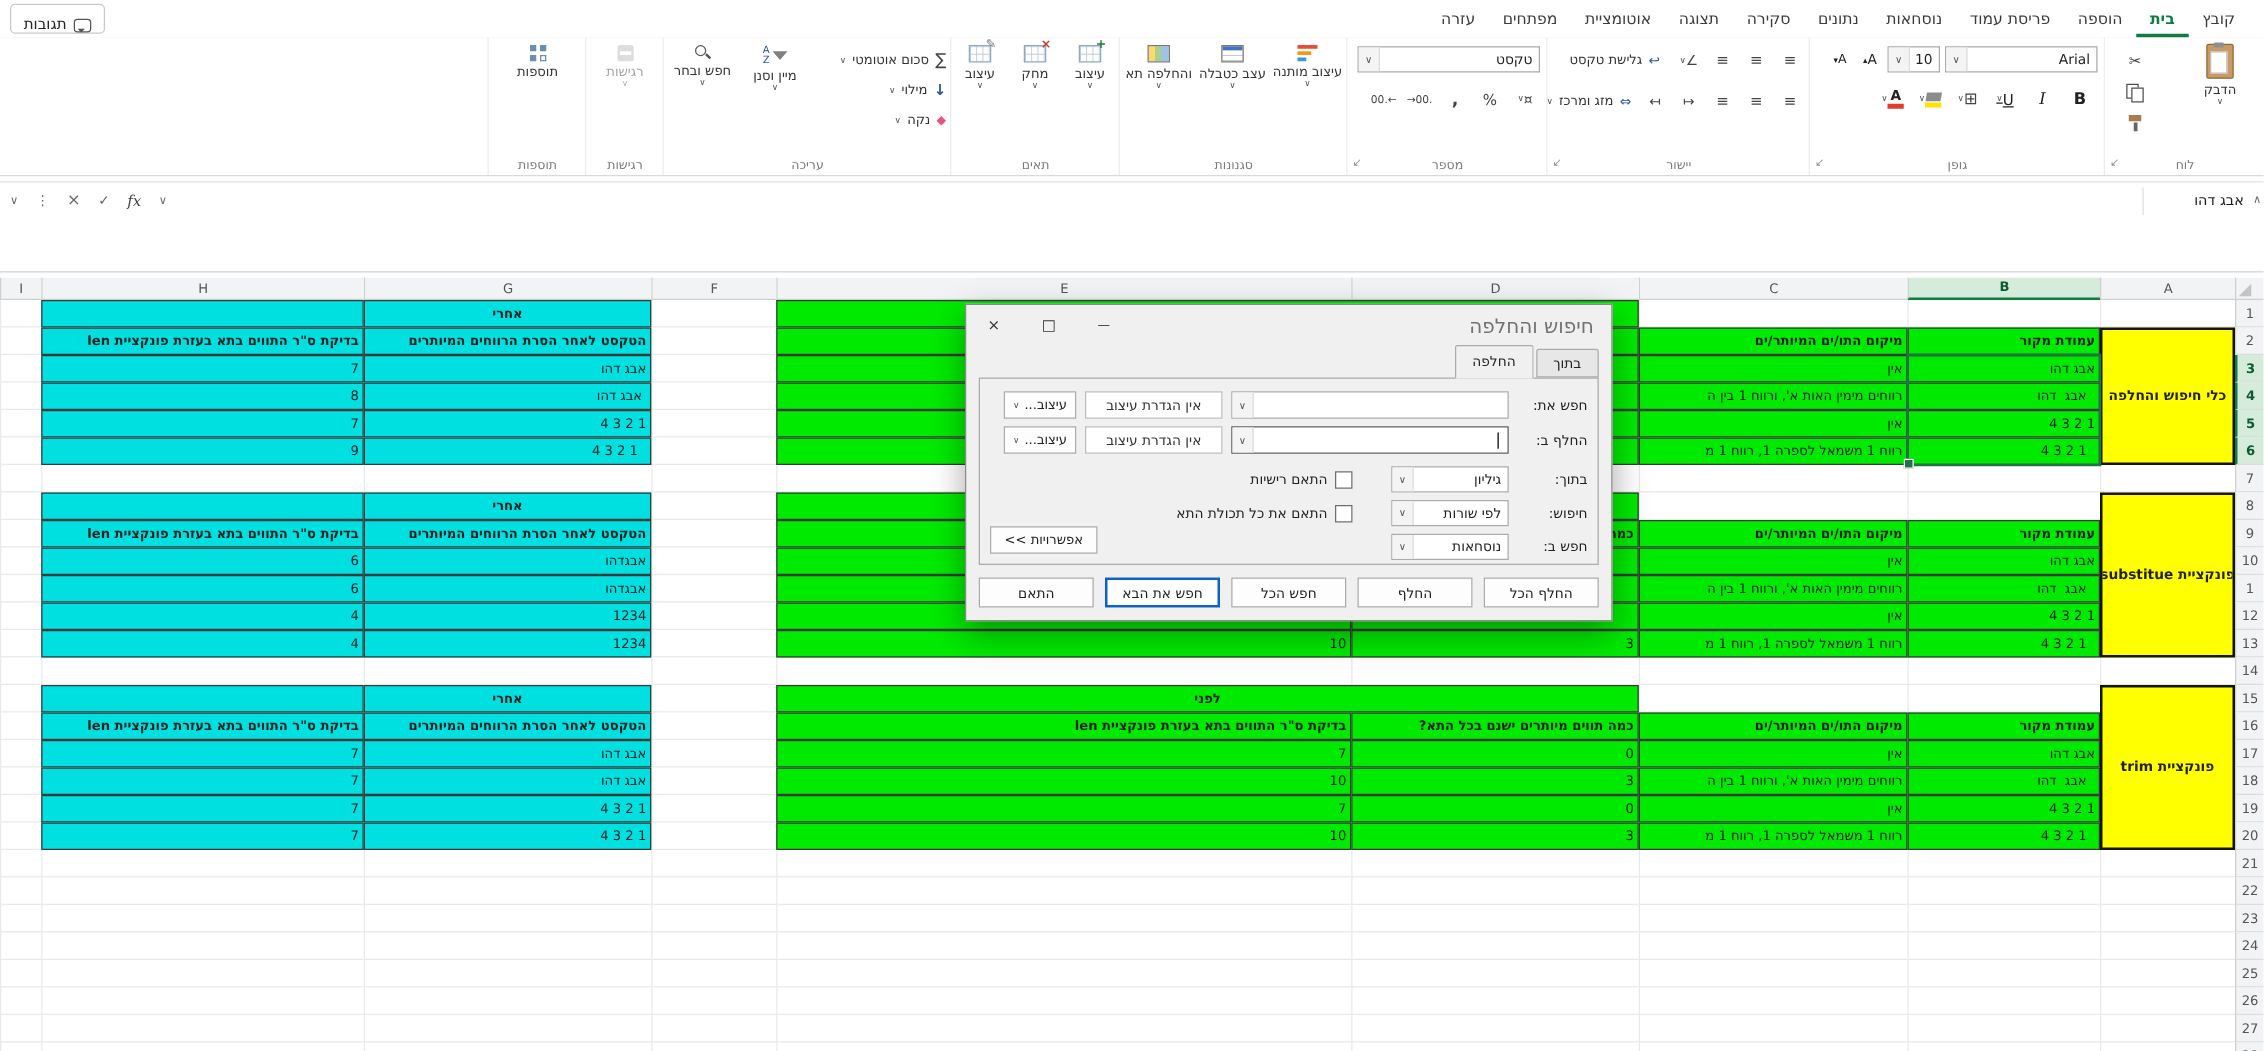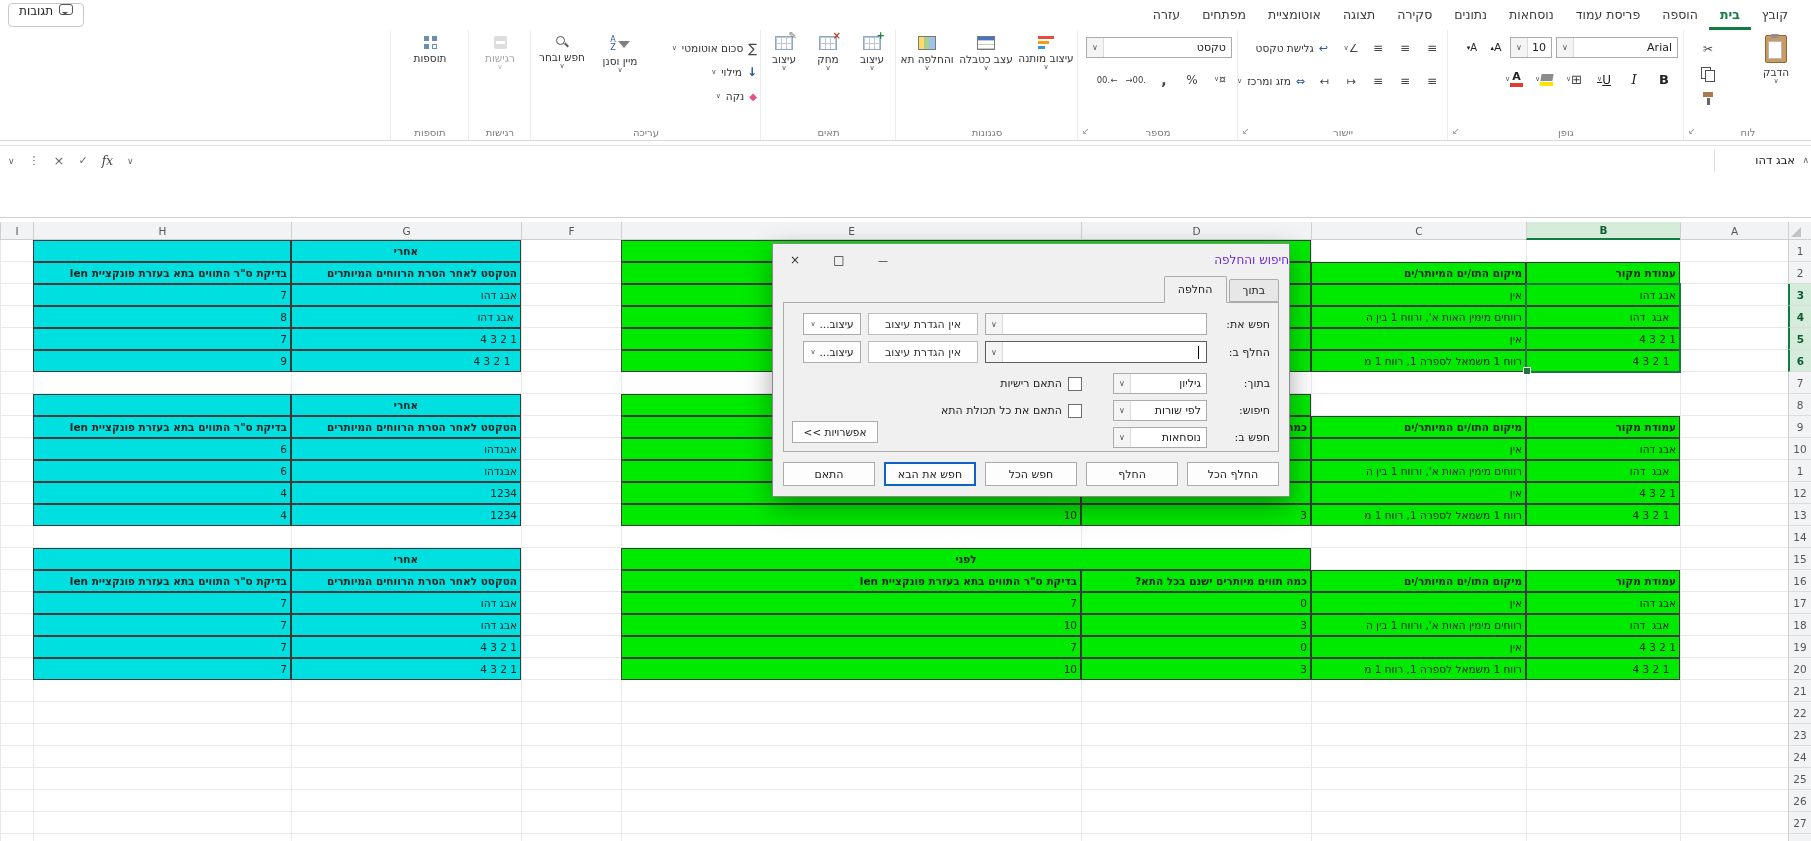--- a/index.html
+++ b/index.html
@@ -6,21 +6,21 @@
   body{width:1811px;height:841px;position:relative;overflow:hidden;background:#fff;
        font-family:"DejaVu Sans","Liberation Sans",sans-serif;color:#222}
   .nosel{cursor:default;user-select:none}
 
   
   #tabbar{position:absolute;top:0;left:0;right:0;height:30px;background:#fff;border-bottom:1px solid #e6e6e6}
   #tabs{position:absolute;top:0;right:0;height:30px;display:flex;direction:rtl;padding-right:12px}
   .rtab{padding:7px 11px 4px 11px;font-size:12.5px;color:#3b3b3b;border-bottom:3px solid transparent;white-space:nowrap}
   .rtab.active{font-weight:700;color:#107C41;border-bottom-color:#107C41}
   #comments-btn{position:absolute;left:8px;top:3px;height:22px;border:1px solid #c9c9c9;border-radius:4px;
-    display:flex;align-items:flex-start;gap:6px;padding:0 10px;font-size:12px;direction:rtl;background:#fff}
+    display:flex;align-items:flex-end;gap:6px;padding:0 10px;font-size:12px;direction:rtl;background:#fff}
   .ic-bubble{width:12px;height:9px;border:1px solid #555;border-radius:3px;position:relative;display:inline-block}
   .ic-bubble::after{content:"";position:absolute;left:2px;bottom:-4px;border:3px solid transparent;border-top-color:#555}
 
   
   #ribbon{position:absolute;top:30px;left:0;right:0;height:110px;background:#fff;border-bottom:1px solid #d9d9d9}
   .grp{position:absolute;top:0;height:110px;border-left:1px solid #ececec}
   .grp-label{position:absolute;bottom:2px;left:0;right:0;text-align:center;font-size:10px;color:#7a7a7a;white-space:nowrap}
   .launcher{position:absolute;left:4px;bottom:4px;font-size:9px;color:#8f8f8f}
   .dd{display:flex;direction:rtl;justify-content:space-between;align-items:center;background:#fff;
       border:1px solid #ababab;height:21px;font-size:11px;padding-right:5px;box-sizing:border-box;white-space:nowrap}
@@ -91,21 +91,21 @@
   .bg-y{background:#ffff00;border:2px solid #141414;font-size:11px}
   .ctr{justify-content:center}
   .bld{font-weight:700}
   .selbox{border:2px solid #217346;z-index:5;position:relative;pointer-events:none;margin:-1px}
   .selbox .fh{position:absolute;left:-4px;bottom:-4px;width:6px;height:6px;background:#217346;border:1px solid #fff}
 
   
   #dlg{position:absolute;left:772px;top:243px;width:518px;height:254px;background:#f0f0f0;border:1px solid #8a8a8a;
       box-shadow:0 10px 26px rgba(0,0,0,.35);direction:rtl;z-index:50;font-size:11px;box-sizing:border-box}
   .dlg-title{height:32px;display:flex;align-items:center}
-  .dlg-title .t{flex:1;font-size:12px;color:#6d28d9}
+  .dlg-title .t{flex:1;padding-right:14px;font-size:16px;color:#737373}
   .wctl{direction:ltr;display:flex;height:100%}
   .wctl span{width:44px;display:flex;align-items:center;justify-content:center;font-size:12px;color:#333}
   .tabrow{display:flex;padding:0 10px;position:relative;z-index:2}
   .dtab{padding:4px 13px;border:1px solid #ababab;background:#e7e7e7;margin-left:2px;margin-top:3px;
       border-radius:2px 2px 0 0;border-bottom:1px solid #ababab}
   .dtab.active{background:#f0f0f0;margin-top:0;padding-top:6px;border-bottom:1px solid #f0f0f0;margin-bottom:-1px}
   .dpanel{border:1px solid #ababab;margin:0 10px;background:#f0f0f0;position:relative;padding:10px 8px;height:150px;box-sizing:border-box}
   .frow{display:flex;align-items:center;margin-bottom:6px;gap:7px}
   .flabel{width:56px;flex:none;white-space:nowrap}
   .combo{width:222px;height:22px}
@@ -649,20 +649,21 @@
     <div class="cell" style="grid-area: 29 / 4;"></div>
     <div class="cell" style="grid-area: 29 / 5;"></div>
     <div class="cell" style="grid-area: 29 / 6;"></div>
     <div class="cell" style="grid-area: 29 / 7;"></div>
     <div class="cell" style="grid-area: 29 / 8;"></div>
     <div class="cell" style="grid-area: 29 / 9;"></div>
     <div class="cell" style="grid-area: 29 / 10;"></div>
     <div class="cell ct bg-c" style="grid-area: 2 / 9;"></div>
     <div class="cell ct bg-c ctr bld" style="grid-area: 2 / 8;">אחרי</div>
     <div class="cell ct bg-g ctr bld" style="grid-area: 2 / 5 / auto / span 2;">לפני</div>
+    <div class="cell ct bg-y ctr bld" style="grid-area: 3 / 2 / span 5;">כלי חיפוש והחלפה</div>
     <div class="cell ct bg-g bld" style="grid-area: 3 / 3;">עמודת מקור</div>
     <div class="cell ct bg-g bld" style="grid-area: 3 / 4;">מיקום התו/ים המיותר/ים</div>
     <div class="cell ct bg-g" style="grid-area: 3 / 5;"></div>
     <div class="cell ct bg-g bld" style="grid-area: 3 / 6;">בדיקת ס"ר התווים בתא בעזרת פונקציית len</div>
     <div class="cell ct bg-c bld" style="grid-area: 3 / 8;">הטקסט לאחר הסרת הרווחים המיותרים</div>
     <div class="cell ct bg-c bld" style="grid-area: 3 / 9;">בדיקת ס"ר התווים בתא בעזרת פונקציית len</div>
     <div class="cell ct bg-g" style="grid-area: 4 / 3;">אבג דהו</div>
     <div class="cell ct bg-g" style="grid-area: 4 / 4;">אין</div>
     <div class="cell ct bg-g" style="grid-area: 4 / 5;"></div>
     <div class="cell ct bg-g" style="grid-area: 4 / 6;"></div>
@@ -682,20 +683,21 @@
     <div class="cell ct bg-c" style="grid-area: 6 / 9;">7</div>
     <div class="cell ct bg-g" style="grid-area: 7 / 3;">  1 2 3 4</div>
     <div class="cell ct bg-g" style="grid-area: 7 / 4;">רווח 1 משמאל לספרה 1, רווח 1 מ</div>
     <div class="cell ct bg-g" style="grid-area: 7 / 5;"></div>
     <div class="cell ct bg-g" style="grid-area: 7 / 6;"></div>
     <div class="cell ct bg-c" style="grid-area: 7 / 8;">  1 2 3 4</div>
     <div class="cell ct bg-c" style="grid-area: 7 / 9;">9</div>
     <div class="cell ct bg-c" style="grid-area: 9 / 9;"></div>
     <div class="cell ct bg-c ctr bld" style="grid-area: 9 / 8;">אחרי</div>
     <div class="cell ct bg-g ctr bld" style="grid-area: 9 / 5 / auto / span 2;">לפני</div>
+    <div class="cell ct bg-y ctr bld" style="grid-area: 9 / 2 / span 6;">פונקציית substitue</div>
     <div class="cell ct bg-g bld" style="grid-area: 10 / 3;">עמודת מקור</div>
     <div class="cell ct bg-g bld" style="grid-area: 10 / 4;">מיקום התו/ים המיותר/ים</div>
     <div class="cell ct bg-g bld" style="grid-area: 10 / 5;">כמה תווים מיותרים ישנם בכל התא?</div>
     <div class="cell ct bg-g bld" style="grid-area: 10 / 6;">בדיקת ס"ר התווים בתא בעזרת פונקציית len</div>
     <div class="cell ct bg-c bld" style="grid-area: 10 / 8;">הטקסט לאחר הסרת הרווחים המיותרים</div>
     <div class="cell ct bg-c bld" style="grid-area: 10 / 9;">בדיקת ס"ר התווים בתא בעזרת פונקציית len</div>
     <div class="cell ct bg-g" style="grid-area: 11 / 3;">אבג דהו</div>
     <div class="cell ct bg-g" style="grid-area: 11 / 4;">אין</div>
     <div class="cell ct bg-g" style="grid-area: 11 / 5;"></div>
     <div class="cell ct bg-g" style="grid-area: 11 / 6;"></div>
@@ -715,20 +717,21 @@
     <div class="cell ct bg-c" style="grid-area: 13 / 9;">4</div>
     <div class="cell ct bg-g" style="grid-area: 14 / 3;">  1 2 3 4</div>
     <div class="cell ct bg-g" style="grid-area: 14 / 4;">רווח 1 משמאל לספרה 1, רווח 1 מ</div>
     <div class="cell ct bg-g" style="grid-area: 14 / 5;">3</div>
     <div class="cell ct bg-g" style="grid-area: 14 / 6;">10</div>
     <div class="cell ct bg-c" style="grid-area: 14 / 8;">1234</div>
     <div class="cell ct bg-c" style="grid-area: 14 / 9;">4</div>
     <div class="cell ct bg-c" style="grid-area: 16 / 9;"></div>
     <div class="cell ct bg-c ctr bld" style="grid-area: 16 / 8;">אחרי</div>
     <div class="cell ct bg-g ctr bld" style="grid-area: 16 / 5 / auto / span 2;">לפני</div>
+    <div class="cell ct bg-y ctr bld" style="grid-area: 16 / 2 / span 6;">פונקציית trim</div>
     <div class="cell ct bg-g bld" style="grid-area: 17 / 3;">עמודת מקור</div>
     <div class="cell ct bg-g bld" style="grid-area: 17 / 4;">מיקום התו/ים המיותר/ים</div>
     <div class="cell ct bg-g bld" style="grid-area: 17 / 5;">כמה תווים מיותרים ישנם בכל התא?</div>
     <div class="cell ct bg-g bld" style="grid-area: 17 / 6;">בדיקת ס"ר התווים בתא בעזרת פונקציית len</div>
     <div class="cell ct bg-c bld" style="grid-area: 17 / 8;">הטקסט לאחר הסרת הרווחים המיותרים</div>
     <div class="cell ct bg-c bld" style="grid-area: 17 / 9;">בדיקת ס"ר התווים בתא בעזרת פונקציית len</div>
     <div class="cell ct bg-g" style="grid-area: 18 / 3;">אבג דהו</div>
     <div class="cell ct bg-g" style="grid-area: 18 / 4;">אין</div>
     <div class="cell ct bg-g" style="grid-area: 18 / 5;">0</div>
     <div class="cell ct bg-g" style="grid-area: 18 / 6;">7</div>

